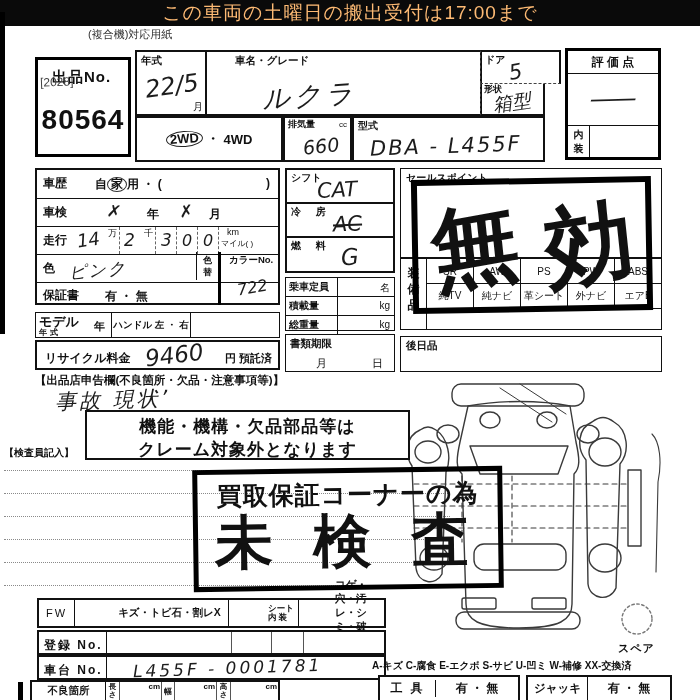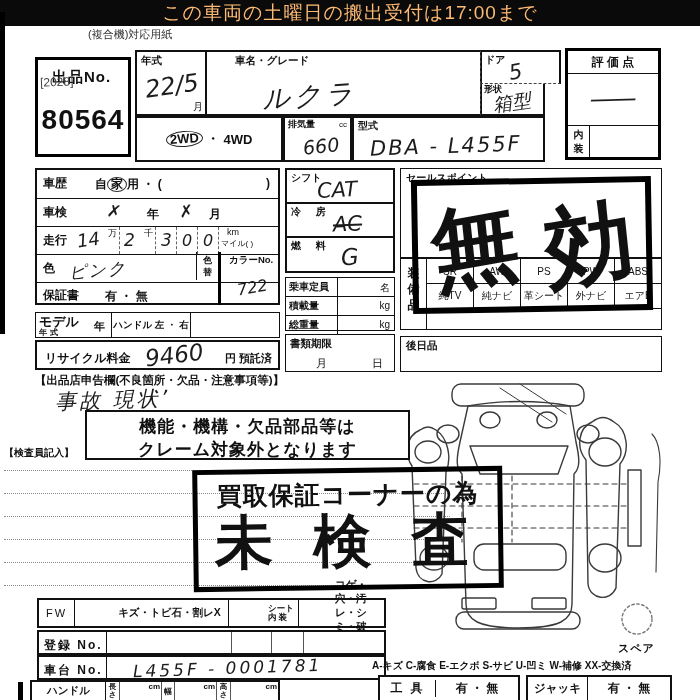--- a/index.html
+++ b/index.html
@@ -313,21 +313,21 @@
   </div>
 </div>
 <div class="abs b2" style="left:37px;top:655px;width:349px;height:25px;display:flex;z-index:4;background:#fff;">
   <div class="cell" style="width:68px;border-right:1.5px solid #111;font-size:12px;font-weight:bold;padding:5px 0 0 5px;letter-spacing:2px;">車台 No.</div>
   <div class="cell" style="flex:1;">
     <span class="abs hw" style="left:26px;top:1px;font-size:17px;transform:rotate(-2deg);letter-spacing:3px;">L455F - 0001781</span>
   </div>
 </div>
 
 <div class="abs" style="left:30px;top:680px;width:250px;height:20px;border:2px solid #111;border-bottom:none;display:flex;z-index:4;background:#fff;box-sizing:border-box;">
-  <div class="cell stamp" style="width:74px;border-right:1.5px solid #111;font-size:10.5px;font-weight:bold;">ハンドル</div>
+  <div class="cell stamp" style="width:74px;border-right:1.5px solid #111;font-size:10.5px;font-weight:bold;">不良箇所</div>
   <div class="cell" style="width:14px;border-right:1px solid #555;">
     <div class="vtxt" style="width:9px;margin:1px auto 0;font-size:7.5px;font-weight:bold;line-height:1.1;">長さ</div>
   </div>
   <div class="cell" style="width:42px;border-right:1px solid #555;">
     <span class="abs sm" style="right:1px;top:1px;font-size:8px;font-weight:bold;">cm</span>
   </div>
   <div class="cell stamp" style="width:13px;border-right:1px solid #555;font-size:8px;font-weight:bold;">幅</div>
   <div class="cell" style="width:42px;border-right:1px solid #555;">
     <span class="abs sm" style="right:1px;top:1px;font-size:8px;font-weight:bold;">cm</span>
   </div>

